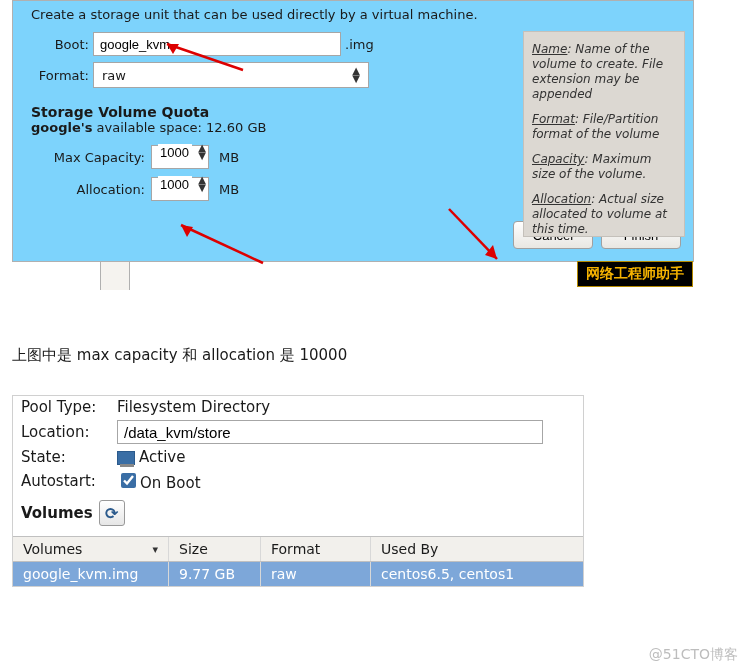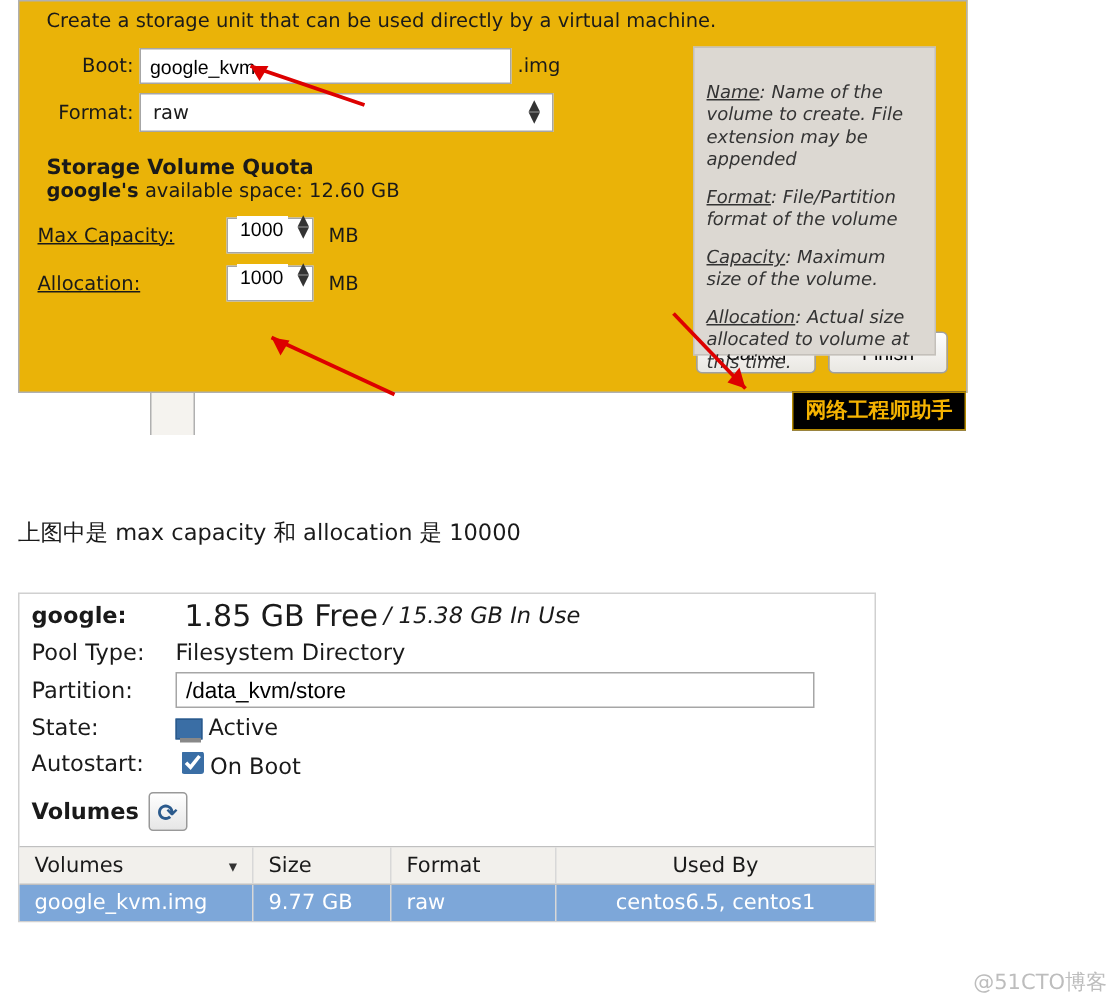--- a/index.html
+++ b/index.html
@@ -6,23 +6,23 @@
   body {
     margin: 0;
     padding: 0;
     font-family: "DejaVu Sans", "Liberation Sans", Arial, sans-serif;
     font-size: 13px;
     background: #fff;
     color: #1a1a1a;
     width: 744px;
   }
   .dialog {
-    background: #eab308;
+    background: #7dd3fc;
     border: 1px solid #b0b0b0;
-    width: 633px;
+    width: 682px;
     padding: 0 12px 12px 12px;
     margin-left: 12px;
     position: relative;
   }
   .intro { padding: 6px 0 10px 6px; }
   .row { display: flex; align-items: center; margin-bottom: 6px; }
   .row-label { text-align: right; width: 64px; margin-right: 4px; }
   .text-input {
     height: 24px;
     border: 1px solid #a6a6a6;
@@ -35,38 +35,38 @@
   .combo {
     display: flex; align-items: center; justify-content: space-between;
     width: 276px; height: 26px;
     border: 1px solid #a6a6a6; background: #fff;
     padding: 2px 8px; font-size: 13px;
   }
   .updown { font-size: 10px; line-height: 8px; display:flex; flex-direction:column; color:#333;}
   .section-title { font-weight: bold; margin: 16px 0 0 6px; font-size: 14px; }
   .section-sub { margin: 0 0 10px 6px; }
   .spin-wrap { display: flex; align-items: center; margin-bottom: 8px; }
-  .spin-label { width: 120px; margin-right: 6px; text-decoration: underline; }
+  .spin-label { text-align: right; width: 120px; margin-right: 6px; }
   .spin {
     display: flex; align-items: center;
     width: 58px; height: 24px;
     border: 1px solid #a6a6a6; background: #fff;
     padding: 2px 2px 12px 6px; justify-content: space-between;
   }
   .spin input { border:none; width:34px; font-size:13px; text-align:left; outline:none; }
   .unit { margin-left: 10px; text-align: center; }
   .hint-panel {
     position: absolute;
-    right: 20px;
+    right: 8px;
     top: 30px;
     width: 162px;
     height: 206px;
     background: #dcd8d2;
     border: 1px solid #c4c0ba;
-    padding: 22px 8px;
+    padding: 10px 8px;
     font-size: 12px;
     font-style: italic;
     color: #333;
   }
   .hint-panel .term { text-decoration: underline; font-style: italic; }
   .hint-panel p { margin: 0 0 10px 0; line-height: 1.25; }
   .buttons { display: flex; justify-content: flex-end; gap: 8px; margin-top: 20px; }
   .btn {
     min-width: 80px; height: 28px;
     border: 1px solid #a0a0a0;
@@ -108,21 +108,21 @@
   .vol-head { display:flex; align-items:center; gap:6px; padding:6px 8px; font-weight:bold;}
   .refresh {
     width:26px;height:26px;border:1px solid #999;background:linear-gradient(#fff,#e6e6e6);
     border-radius:3px; display:flex;align-items:center;justify-content:center;color:#2b5a8c;
     font-size:16px; cursor:pointer;
   }
   .table { width:100%; border-top:1px solid #c0c0c0; margin-top:4px; }
   .thead, .trow { display:flex; align-items:center; font-size:14px; }
   .thead { background:#f2f0ec; border-bottom:1px solid #c0c0c0; }
   .cell { padding:4px 10px; border-right:1px solid #d8d8d8; }
-  .c1{width:156px;} .c2{width:92px;} .c3{width:110px;} .c4{flex:1;border-right:none;text-align:center;}
+  .c1{width:156px;} .c2{width:92px;} .c3{width:110px;} .c4{flex:1;border-right:none;}
   .thead .c1{display:flex;align-items:center;justify-content:space-between;}
   .trow.sel { background:#7da7d9; color:#fff; }
   .chev{font-size:11px;color:#333;}
   .badge {
     position:absolute; right:0; bottom:-26px;
     background:#000; color:#f5b301; font-weight:bold;
     padding:3px 8px; font-size:14px; border:1px solid #b58a00;
   }
   .stub {
     width: 30px; height: 28px; border-left:1px solid #b0b0b0; border-right:1px solid #b0b0b0;
@@ -211,30 +211,25 @@
   </div>
 
   <div class="badge">网络工程师助手</div>
 </div>
 <div class="stub"></div>
 
 <div class="caption">上图中是 max capacity 和 allocation 是 10000</div>
 
 <div class="details">
   <div class="drow">
-    <div class="dlabel b">google:</div>
-    <span class="freebig">1.85 GB Free</span>
-    <span class="inuse">/ 15.38 GB In Use</span>
-  </div>
-  <div class="drow">
     <div class="dlabel">Pool Type:</div>
     <div class="dval">Filesystem Directory</div>
   </div>
   <div class="drow">
-    <div class="dlabel">Partition:</div>
+    <div class="dlabel">Location:</div>
     <div class="dval"><input class="loc" value="/data_kvm/store" style=""></div>
   </div>
   <div class="drow">
     <div class="dlabel">State:</div>
     <div class="dval"><span class="state-ico"></span><span>Active</span></div>
   </div>
   <div class="drow">
     <div class="dlabel">Autostart:</div>
     <div class="dval"><input type="checkbox" class="chk" checked="" style=""><span>On Boot</span></div>
   </div>

